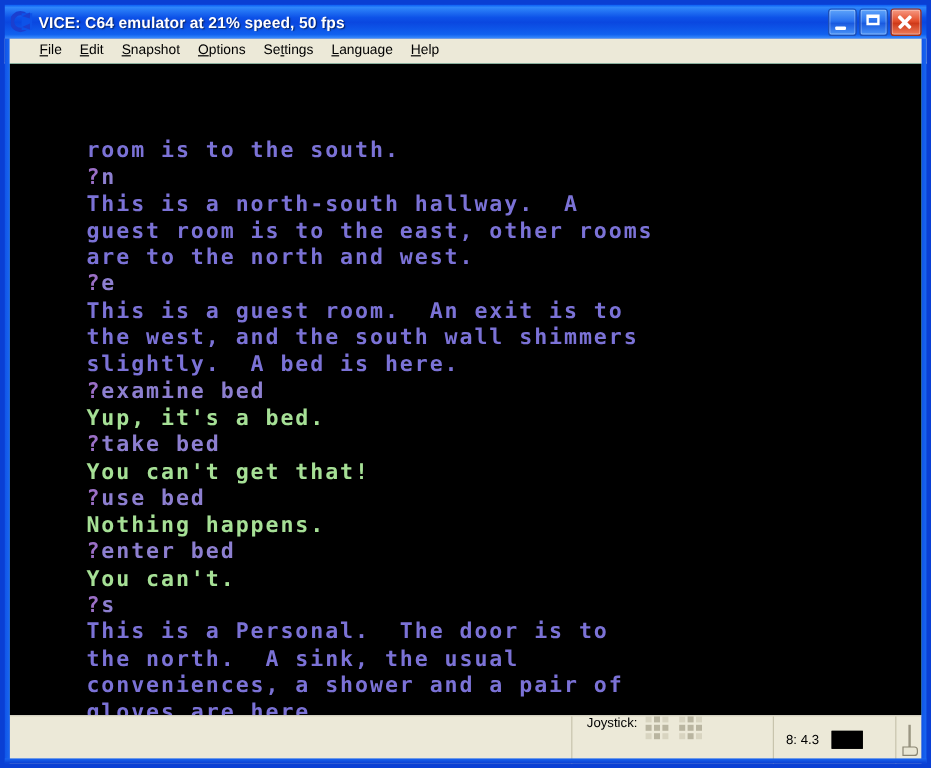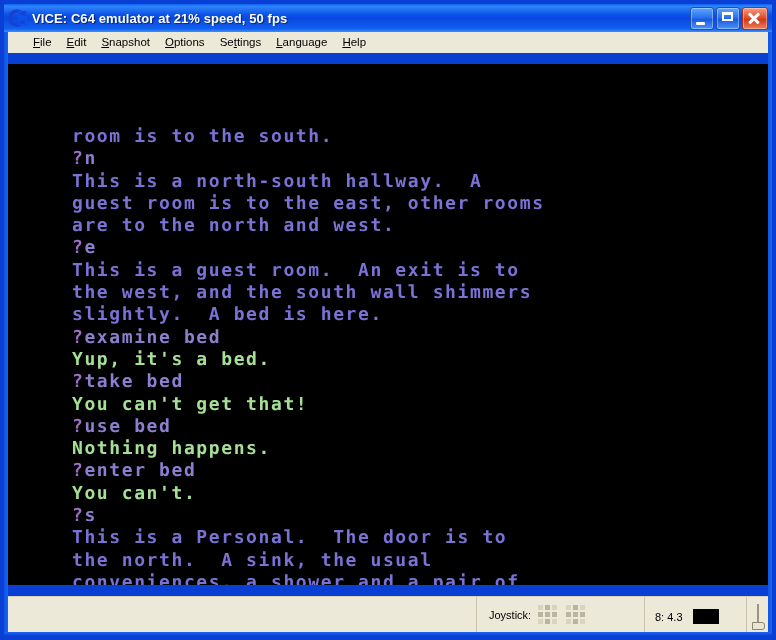--- a/index.html
+++ b/index.html
@@ -118,21 +118,21 @@
     white-space: nowrap;
   }
   .menu-item u { text-decoration: underline; }
 
   
   .screen-wrap {
     flex: 1 1 auto;
     background: #86efac;
     position: relative;
     overflow: hidden;
-    margin: 11px 4px;
+    margin: 0 4px;
   }
   .screen {
     position: absolute;
     left: 0; top: 0;
     width: 100%;
     height: 100%;
     background: #000000;
   }
   .c64-text {
     position: absolute;
@@ -168,21 +168,21 @@
     position: relative;
     display: flex;
     align-items: flex-end;
     padding: 0 8px 5px 12px;
     box-sizing: border-box;
   }
   .status-pane + .status-pane { border-left: 1px solid #c8c4ad; }
   .pane-spacer { flex: 1 1 auto; }
   .pane-joystick {
     flex: 0 0 168px;
-    align-items: center;
+    align-items: flex-start;
     padding-bottom: 4px;
   }
   .joy-label {
     font-size: 11px;
     color: #000;
     margin-right: 7px;
     white-space: nowrap;
   }
   .joy-grid {
     display: grid;

